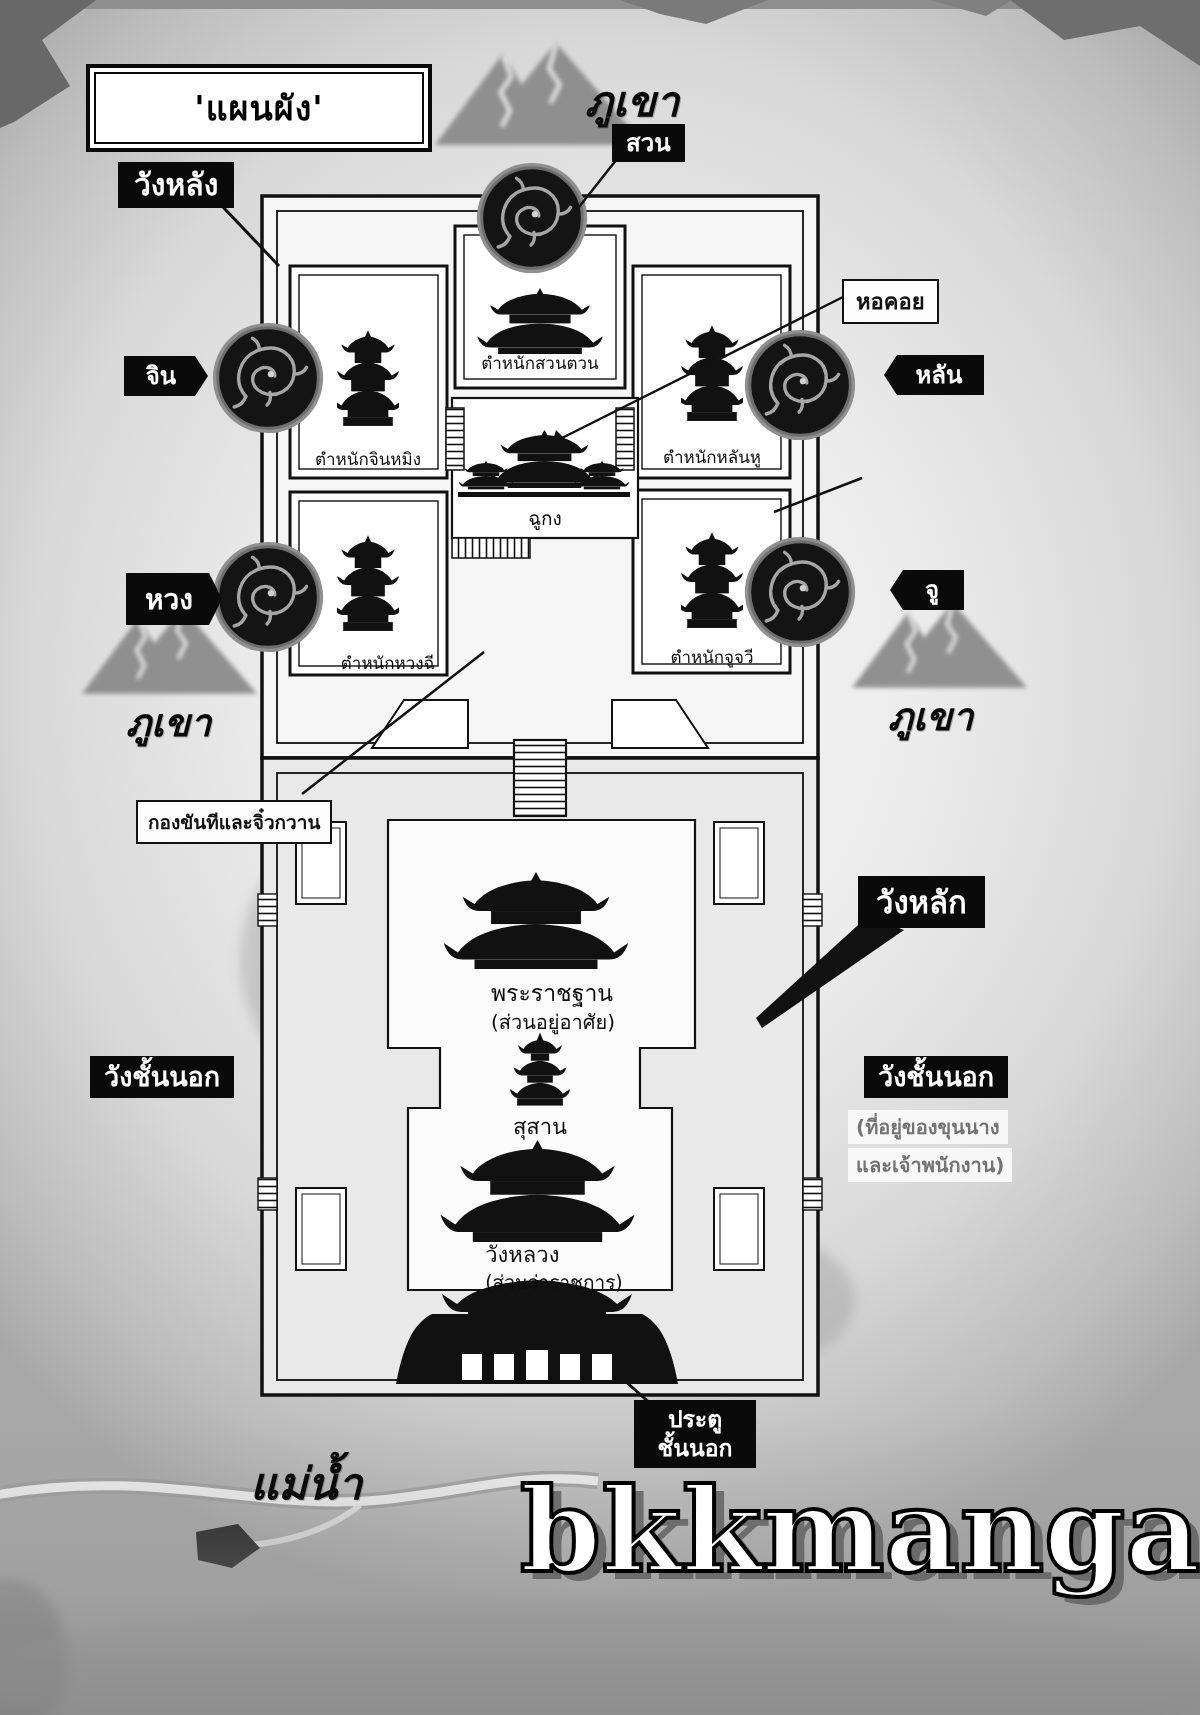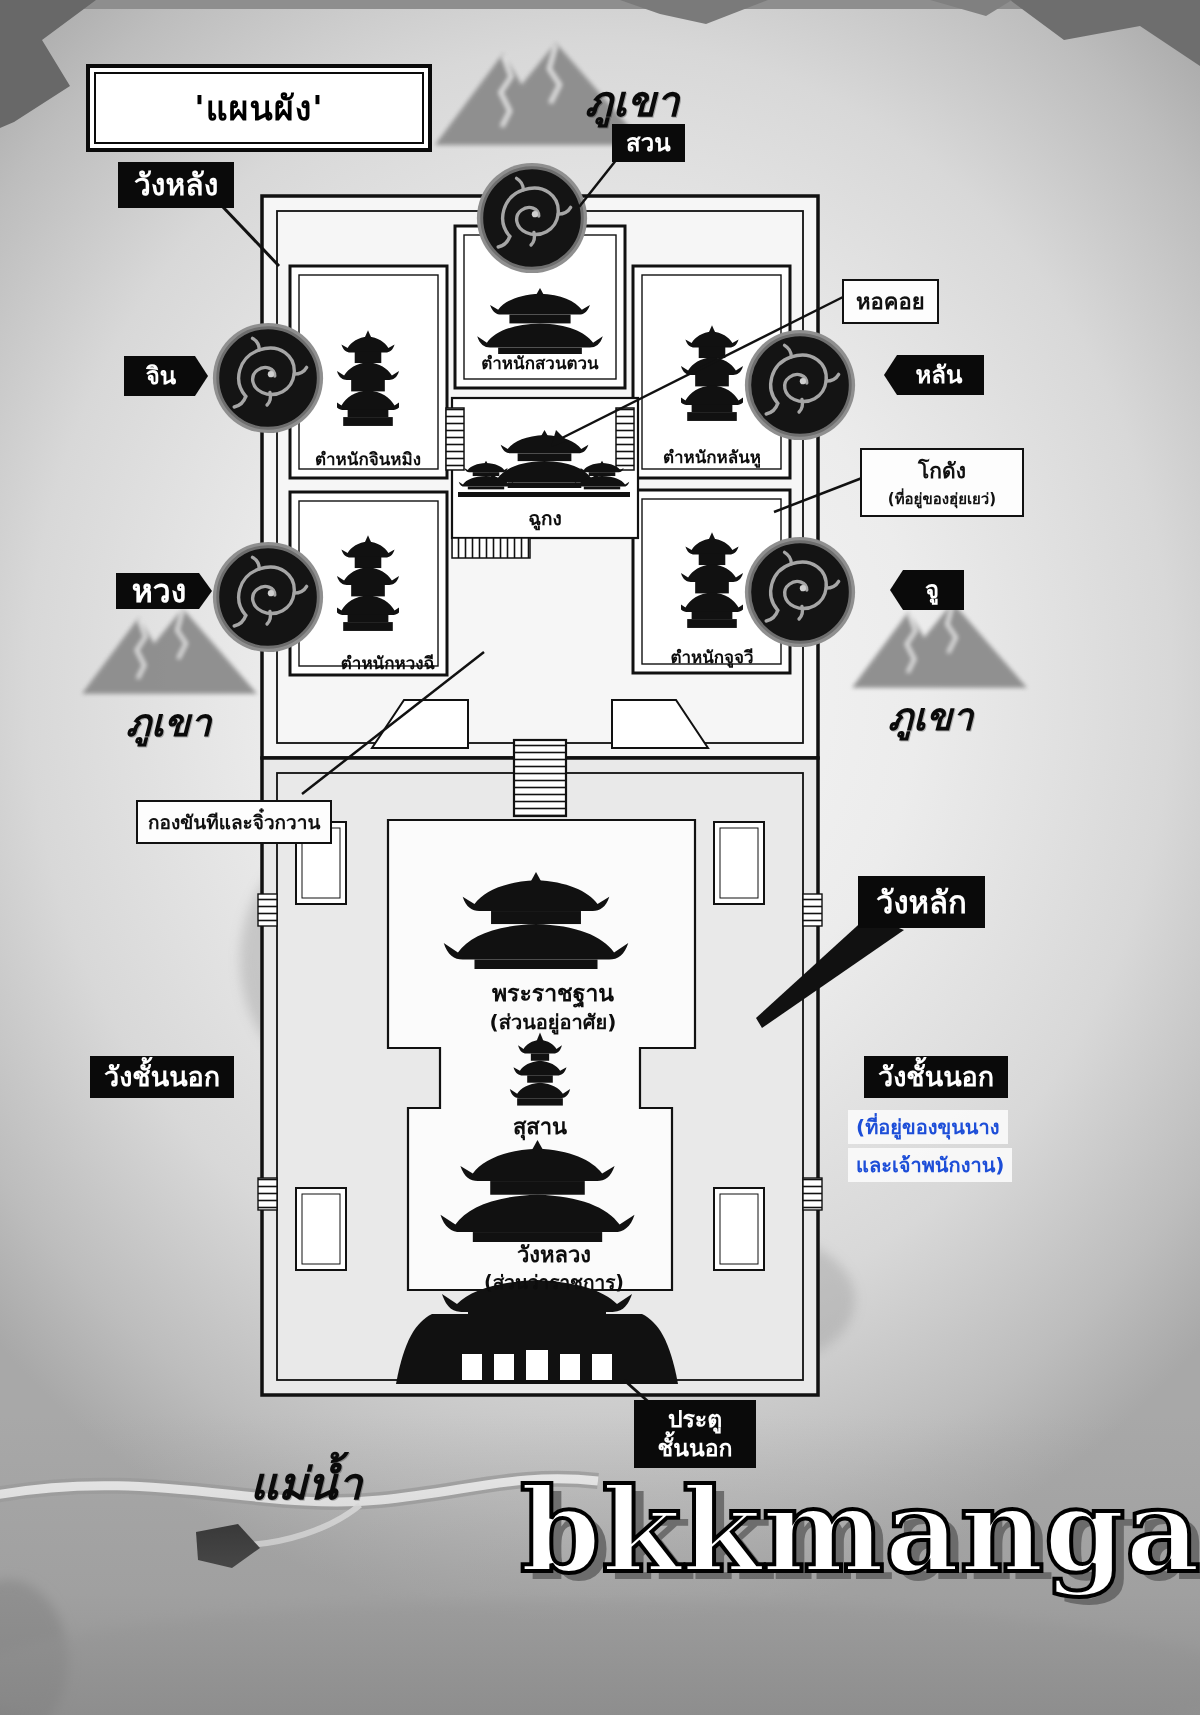--- a/index.html
+++ b/index.html
@@ -8,21 +8,21 @@
   .page { position:relative; width:1200px; height:1715px; overflow:hidden;
     background: radial-gradient(ellipse 70% 55% at 50% 40%, #f7f7f7 0%, #ececec 38%, #d8d8d8 68%, #bdbdbd 88%, #a8a8a8 100%); }
   .bottom-shade { position:absolute; left:0; right:0; bottom:0; height:300px; pointer-events:none;
     background:linear-gradient(to bottom, rgba(160,160,160,0) 0%, rgba(150,150,150,.45) 60%, rgba(128,128,128,.6) 100%); }
   .map-svg { position:absolute; left:0; top:0; }
   .black-tag { position:absolute; background:#0a0a0a; color:#fff; font-weight:bold;
     display:flex; align-items:center; justify-content:center; text-align:center; line-height:1.25; }
   .tag-right { clip-path:polygon(0 0, calc(100% - 13px) 0, 100% 50%, calc(100% - 13px) 100%, 0 100%); padding-right:10px; }
   .tag-left  { clip-path:polygon(13px 0, 100% 0, 100% 100%, 13px 100%, 0 50%); padding-left:10px; }
   .white-box { position:absolute; background:#fdfdfd; border:2px solid #111; color:#111; text-align:center; font-weight:bold; }
-  .map-label { position:absolute; color:#0d0d0d; font-weight:bold; text-align:center;
+  .map-label { position:absolute; color:#0d0d0d; font-weight:normal; 
     transform:translateX(-50%); white-space:nowrap; line-height:1.35; }
   .brush { position:absolute; color:#0a0a0a; font-weight:bold; font-style:italic; white-space:nowrap;
     text-shadow:1px 1px 0 rgba(0,0,0,.25); }
   .title-box { position:absolute; left:86px; top:64px; width:346px; background:#fff; border:4px solid #0a0a0a; padding:4px; }
   .title-inner { border:2px solid #0a0a0a; text-align:center; font-size:34px; font-weight:bold; padding:7px 16px; letter-spacing:1px; }
   .watermark { position:absolute; left:520px; top:1462px; font-family:"DejaVu Serif", serif; font-weight:bold;
     font-size:116px; color:#fff; -webkit-text-stroke:4px #000; text-shadow:10px 8px 0 rgba(98,98,98,.85); }
   .note-line { display:block; background:rgba(250,250,250,.92); padding:1px 8px; margin-top:4px; width:max-content; }
 </style>
 </head>
@@ -256,48 +256,44 @@
   <div class="brush" style="left:250px; top:1448px; font-size:44px;">แม่น้ำ</div>
 
   <div class="black-tag" style="left:612px; top:124px; height:38px; padding:0 14px; font-size:24px;">สวน</div>
   <div class="black-tag" style="left:118px; top:162px; height:46px; padding:0 16px; font-size:30px;">วังหลัง</div>
   <div class="black-tag" style="left:858px; top:876px; height:52px; padding:0 18px; font-size:31px;text-align:right;">วังหลัก</div>
   <div class="black-tag" style="left:90px; top:1056px; height:42px; padding:0 14px; font-size:27px;">วังชั้นนอก</div>
   <div class="black-tag" style="left:864px; top:1056px; height:42px; padding:0 14px; font-size:27px;">วังชั้นนอก</div>
 
   <div class="black-tag tag-right" style="left:124px; top:356px; width:84px; height:40px; font-size:24px;">จิน</div>
   <div class="black-tag tag-left" style="left:884px; top:355px; width:100px; height:40px; font-size:24px;">หลัน</div>
-  <div class="black-tag tag-right" style="left:116px; top:573px; width:96px; height:36px; font-size:32px;">หวง</div>
+  <div class="black-tag tag-right" style="left:126px; top:573px; width:96px; height:52px; font-size:28px;">หวง</div>
   <div class="black-tag tag-left" style="left:890px; top:570px; width:74px; height:40px; font-size:24px;">จู</div>
 
   <div class="white-box" style="left:842px; top:279px; padding:3px 12px; font-size:22px;">หอคอย</div>
-  <div class="white-box" style="left:860px; top:448px; width:164px; padding:4px 6px;">
-    <div style="font-size:21px;">โกดัง</div>
-    <div style="font-size:15px;">(ที่อยู่ของฮุ่ยเยว่)</div>
-  </div>
   <div class="white-box" style="left:136px; top:792px; padding:5px 10px; font-size:19px;margin-top:8px;">กองขันทีและจิ๋วกวาน</div>
 
   <div class="map-label" style="left:540px; top:352px; font-size:17px;">ตำหนักสวนตวน</div>
   <div class="map-label" style="left:368px; top:448px; font-size:17px;">ตำหนักจินหมิง</div>
   <div class="map-label" style="left:712px; top:446px; font-size:17px;">ตำหนักหลันหู</div>
   <div class="map-label" style="left:368px; top:652px; font-size:17px;margin-left:20px;">ตำหนักหวงฉี</div>
   <div class="map-label" style="left:712px; top:646px; font-size:17px;">ตำหนักจูจวี</div>
   <div class="map-label" style="left:545px; top:506px; font-size:19px;">ฉูกง</div>
 
   <div class="map-label" style="left:553px; top:978px; font-size:23px;">
     <span style="display:block;">พระราชฐาน</span>
     <span style="display:block; font-size:20px;">(ส่วนอยู่อาศัย)</span>
   </div>
   <div class="map-label" style="left:540px; top:1112px; font-size:22px;">สุสาน</div>
   <div class="map-label" style="left:538px; top:1240px; font-size:22px;margin-left:16px;">
     <span style="display:block;">วังหลวง</span>
     <span style="display:block; font-size:19px;">(ส่วนว่าราชการ)</span>
   </div>
 
-  <div style="position:absolute; left:848px; top:1106px; font-size:20px; font-weight:bold; color:#1d4ed8;">
+  <div style="position:absolute; left:848px; top:1106px; font-size:20px; font-weight:bold; color:#737373;">
     <span class="note-line">(ที่อยู่ของขุนนาง</span>
     <span class="note-line">และเจ้าพนักงาน)</span>
   </div>
 
   <div class="black-tag" style="left:634px; top:1400px; width:122px; padding:5px 0; font-size:23px; flex-direction:column;">
     <span>ประตู</span>
     <span>ชั้นนอก</span>
   </div>
 
   <div class="watermark">bkkmanga</div>

